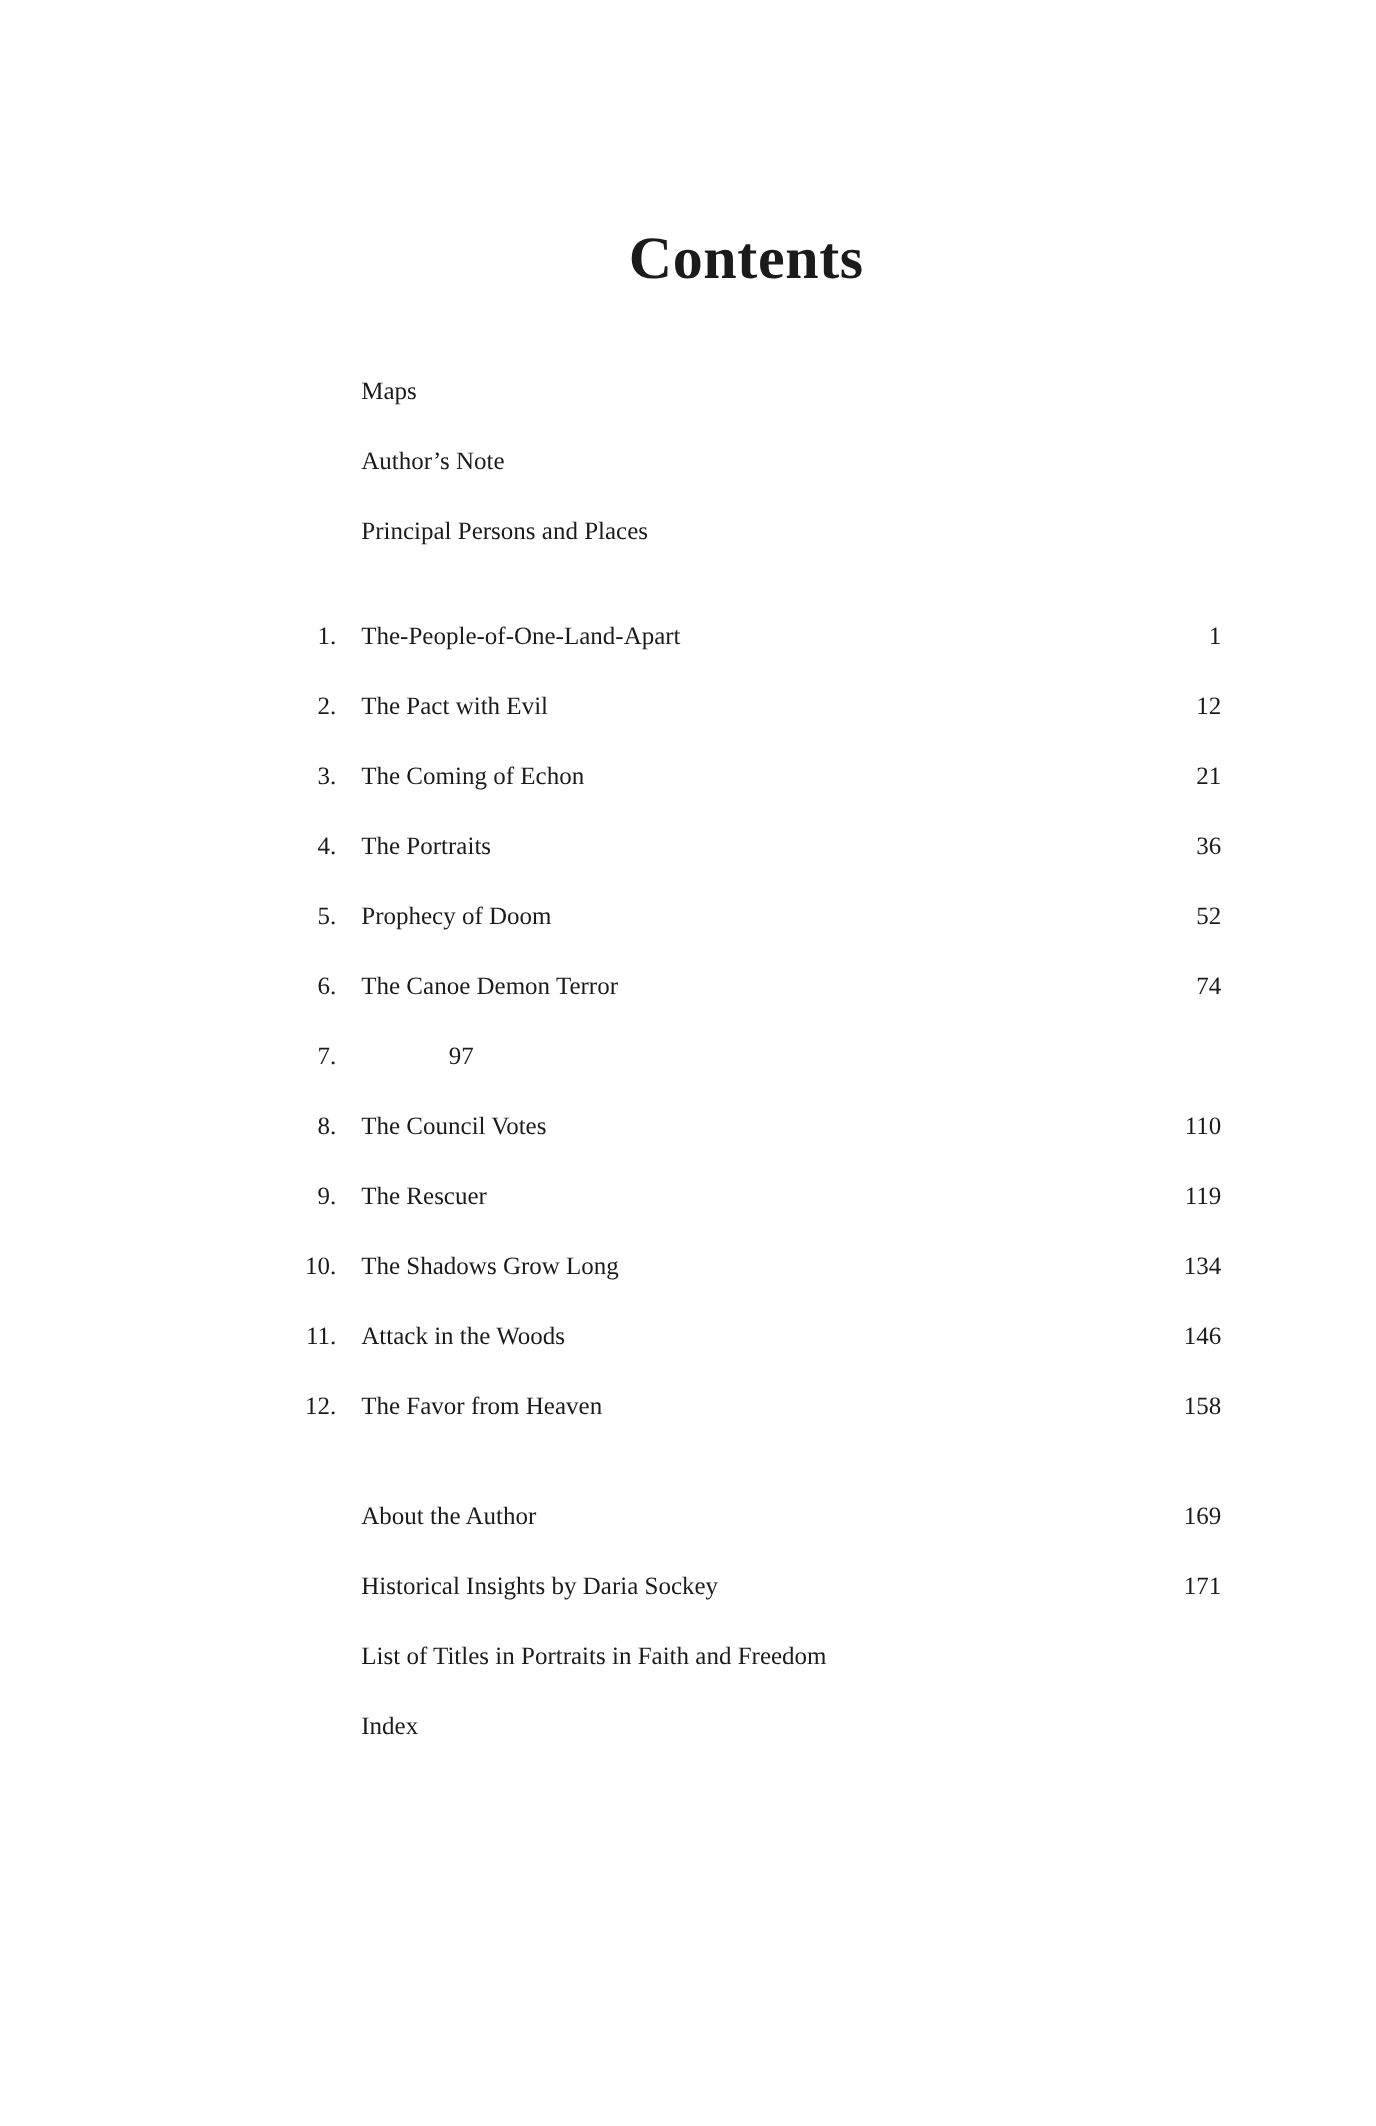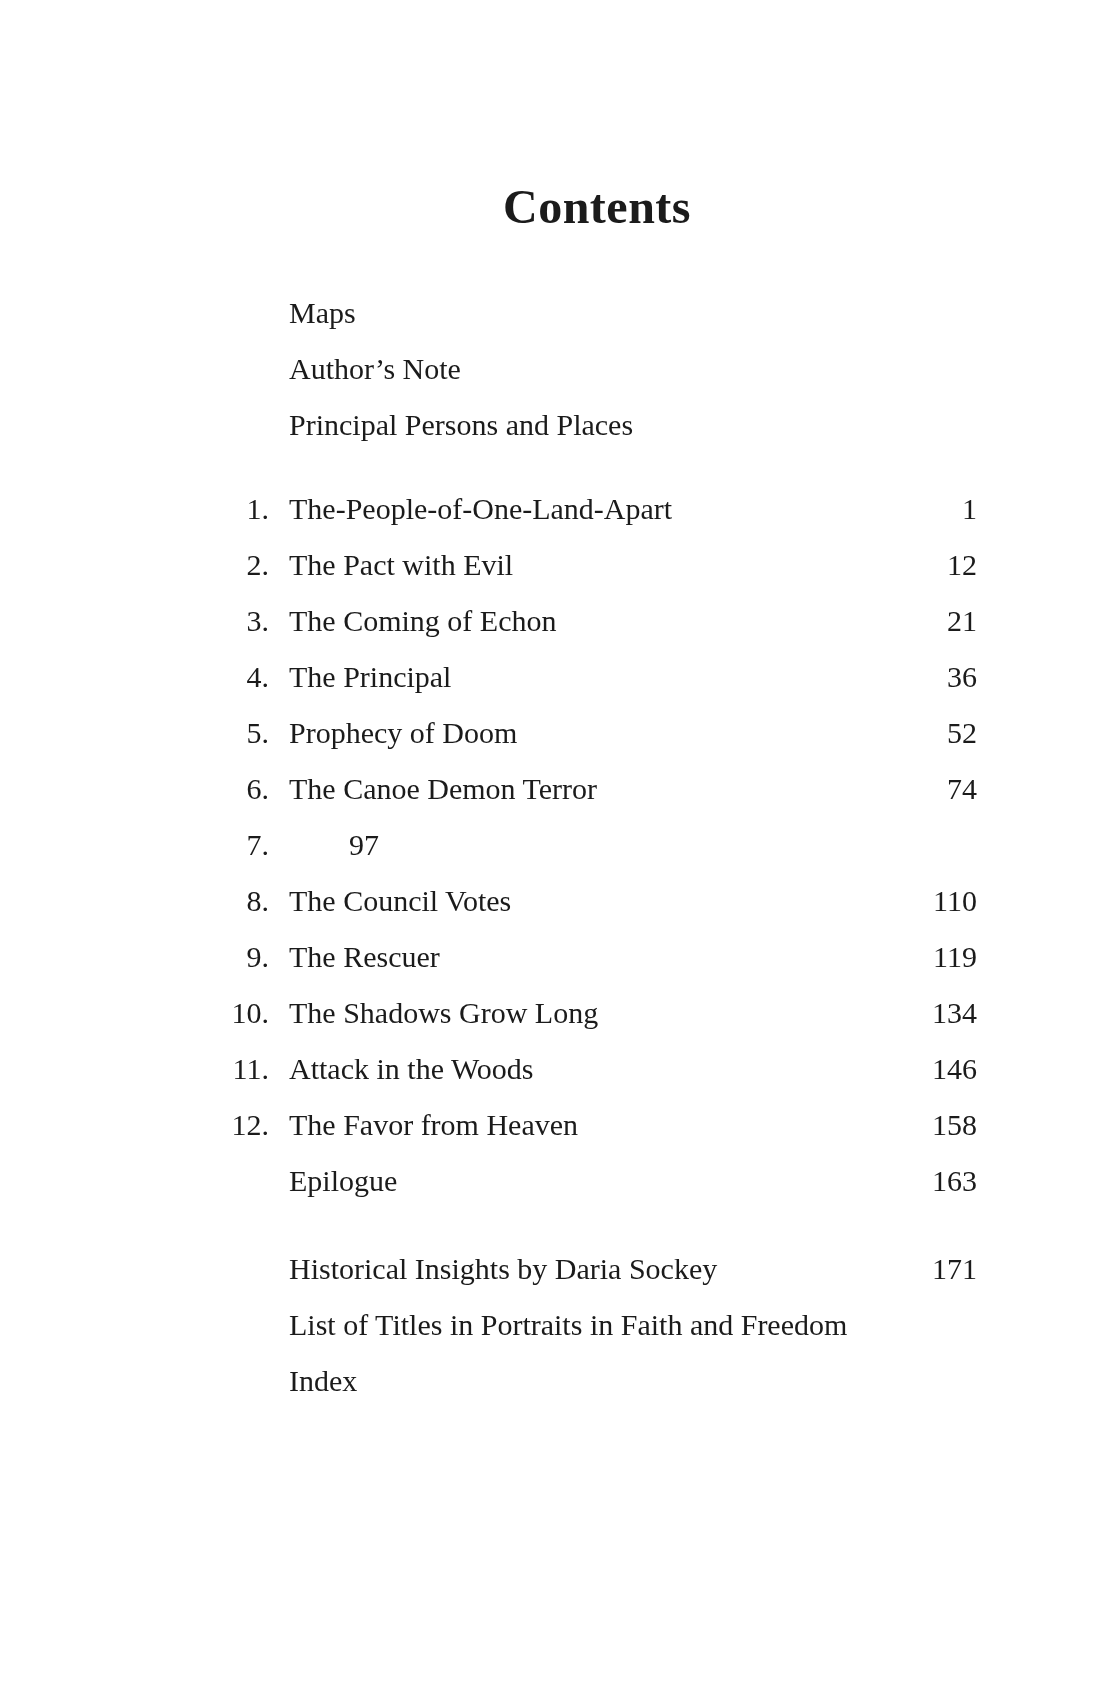--- a/index.html
+++ b/index.html
@@ -41,21 +41,21 @@
     margin-top: 28px;
   }
   .back-matter {
     margin-top: 32px;
   }
   .row {
     display: flex;
     align-items: baseline;
     height: 56px;
     line-height: 56px;
-    font-size: 30px;
+    font-size: 20px;
   }
   .num-col {
     flex: 0 0 52px;
     text-align: right;
     font-style: normal;
   }
   .gap-col {
     flex: 0 0 20px;
   }
   .entry-col {
@@ -116,21 +116,21 @@
         <div class="row">
           <span class="num-col">3.</span>
           <span class="gap-col"></span>
           <span class="entry-col">The Coming of Echon</span>
           <span class="page-col">21</span>
         </div>
 
         <div class="row">
           <span class="num-col">4.</span>
           <span class="gap-col"></span>
-          <span class="entry-col">The Principal</span>
+          <span class="entry-col">The Portraits</span>
           <span class="page-col">36</span>
         </div>
 
         <div class="row">
           <span class="num-col">5.</span>
           <span class="gap-col"></span>
           <span class="entry-col">Prophecy of Doom</span>
           <span class="page-col">52</span>
         </div>
 
@@ -175,30 +175,28 @@
           <span class="page-col">146</span>
         </div>
 
         <div class="row">
           <span class="num-col">12.</span>
           <span class="gap-col"></span>
           <span class="entry-col">The Favor from Heaven</span>
           <span class="page-col">158</span>
         </div>
 
-        <div class="row">
-          <span class="num-col"></span>
-          <span class="gap-col"></span>
-          <span class="entry-col">Epilogue</span>
-          <span class="page-col">163</span>
-        </div>
       </div>
 
     <div class="back-matter">
 
+        <div class="row indented">
+          <span class="entry-col">About the Author</span>
+          <span class="page-col">169</span>
+        </div>
 
         <div class="row indented">
           <span class="entry-col">Historical Insights by Daria Sockey</span>
           <span class="page-col">171</span>
         </div>
 
         <div class="row indented">
           <span class="entry-col">List of Titles in Portraits in Faith and Freedom</span>
           <span class="page-col"></span>
         </div>

